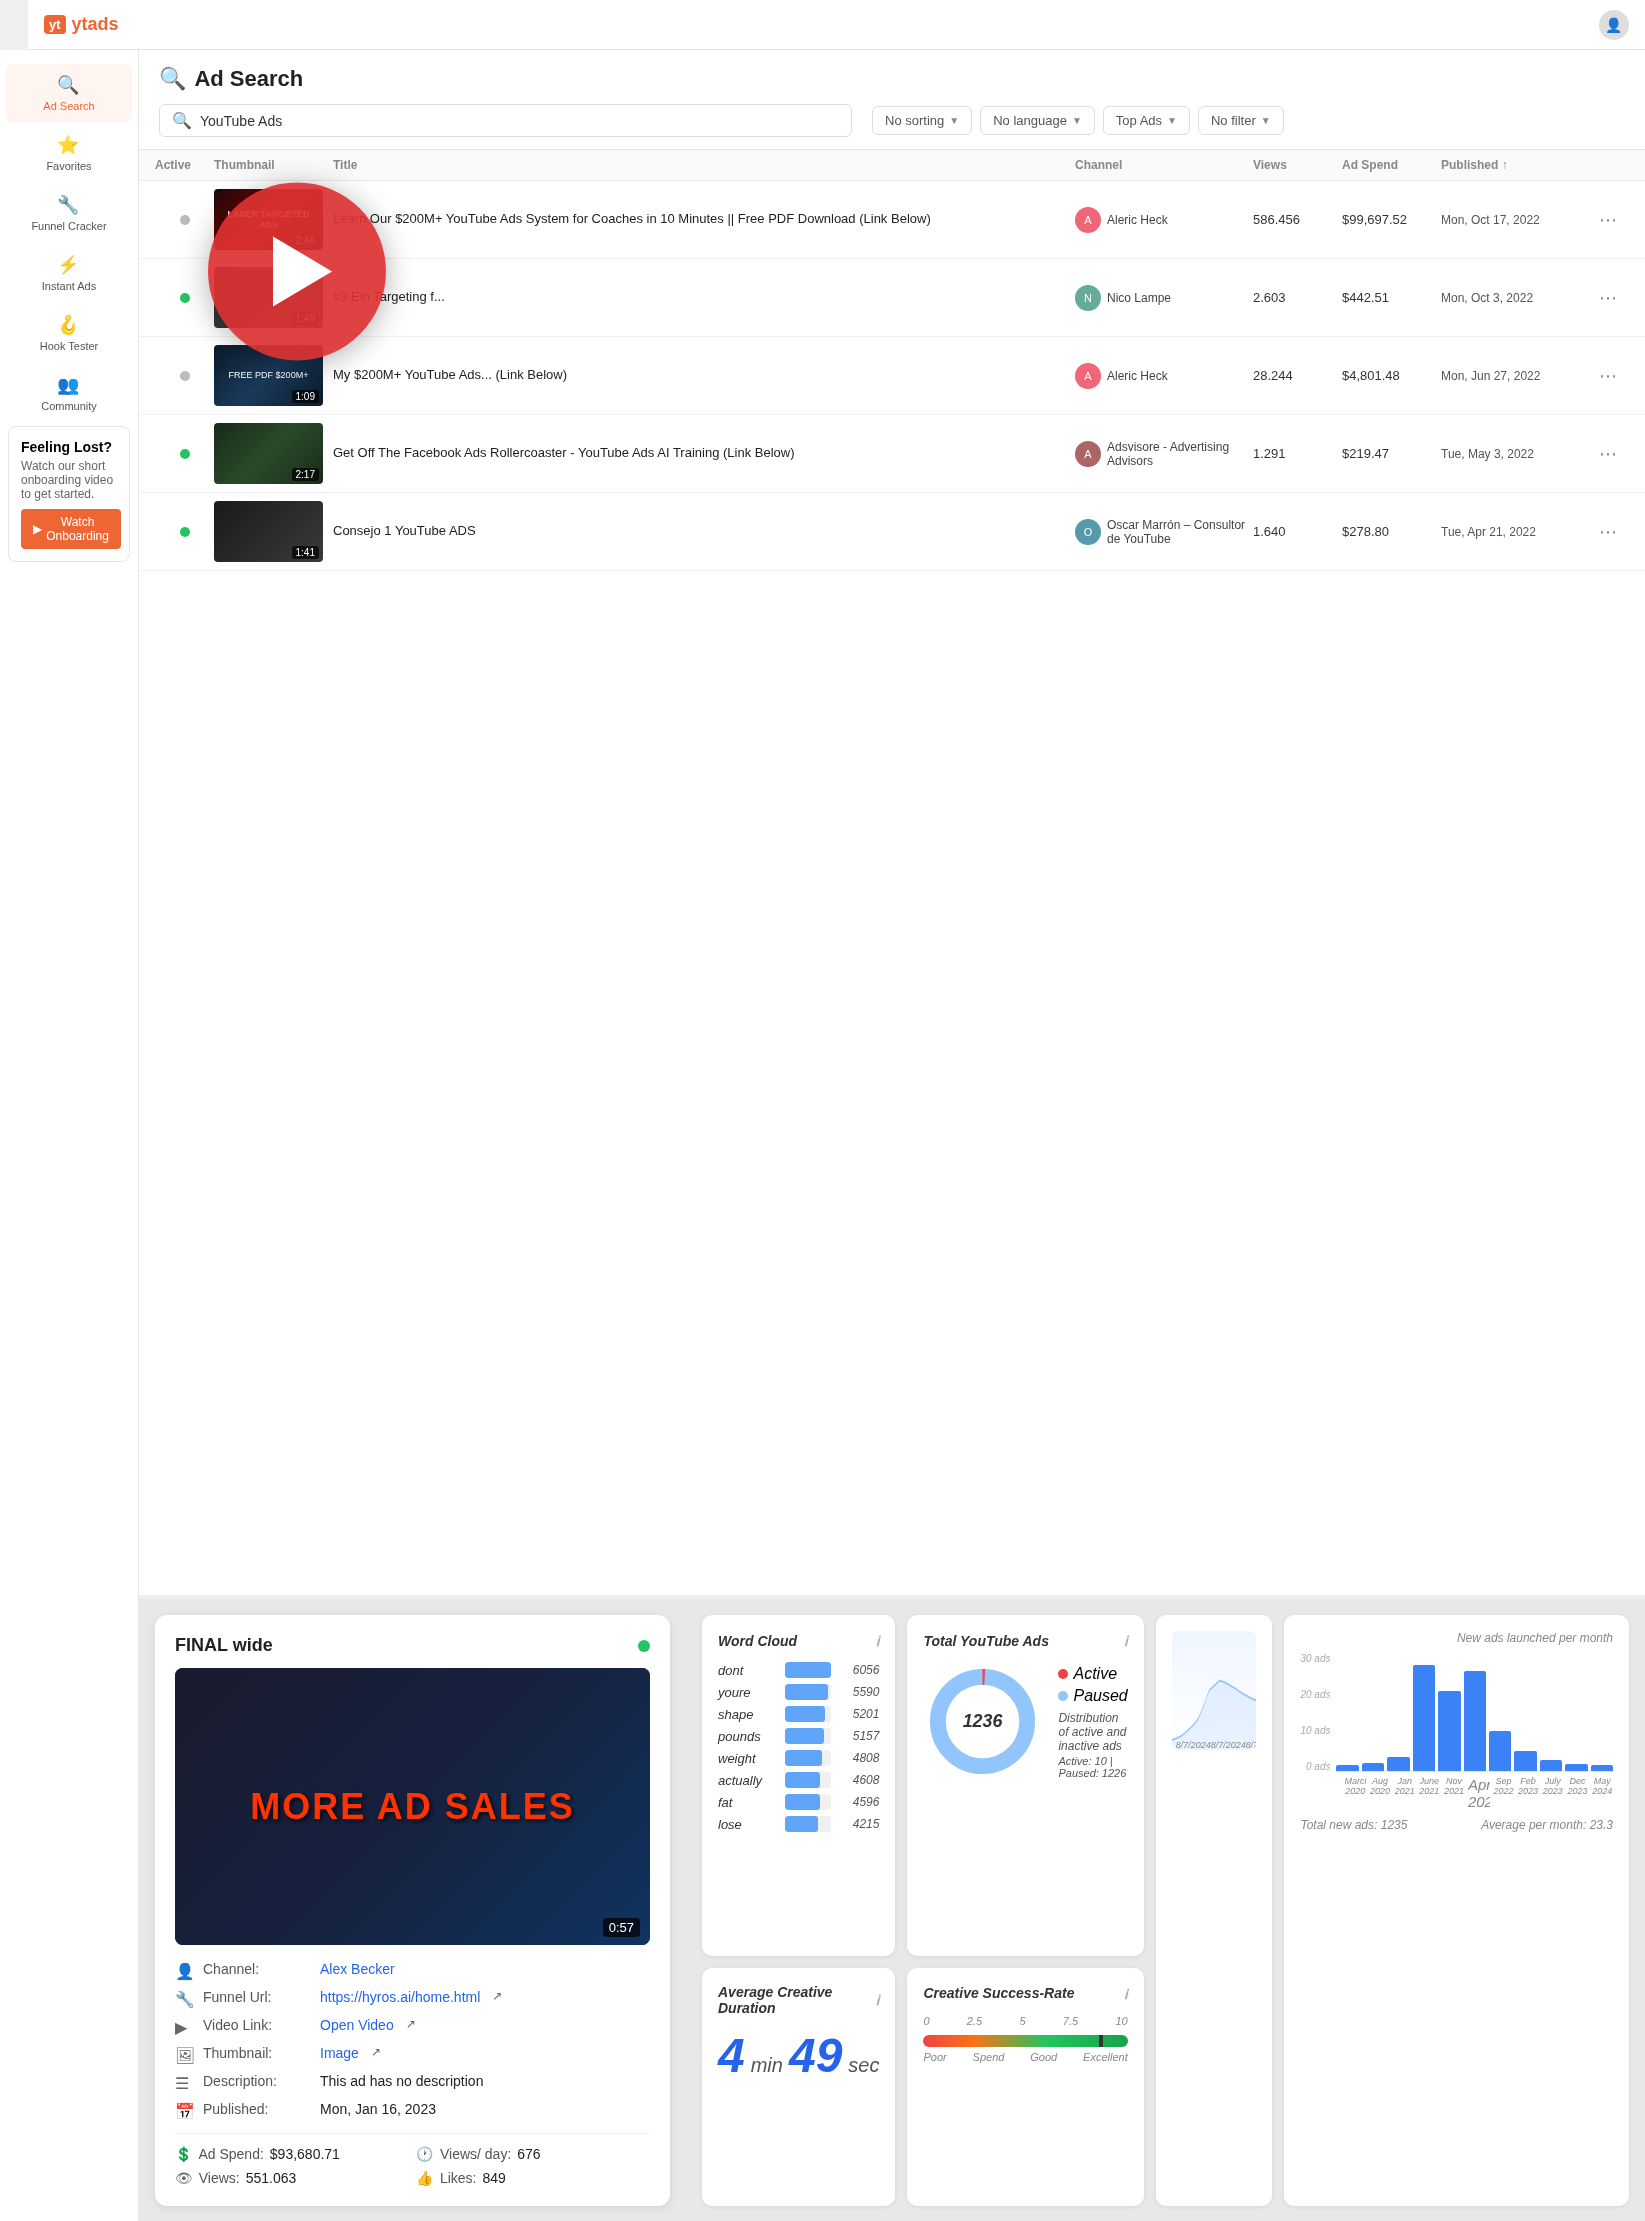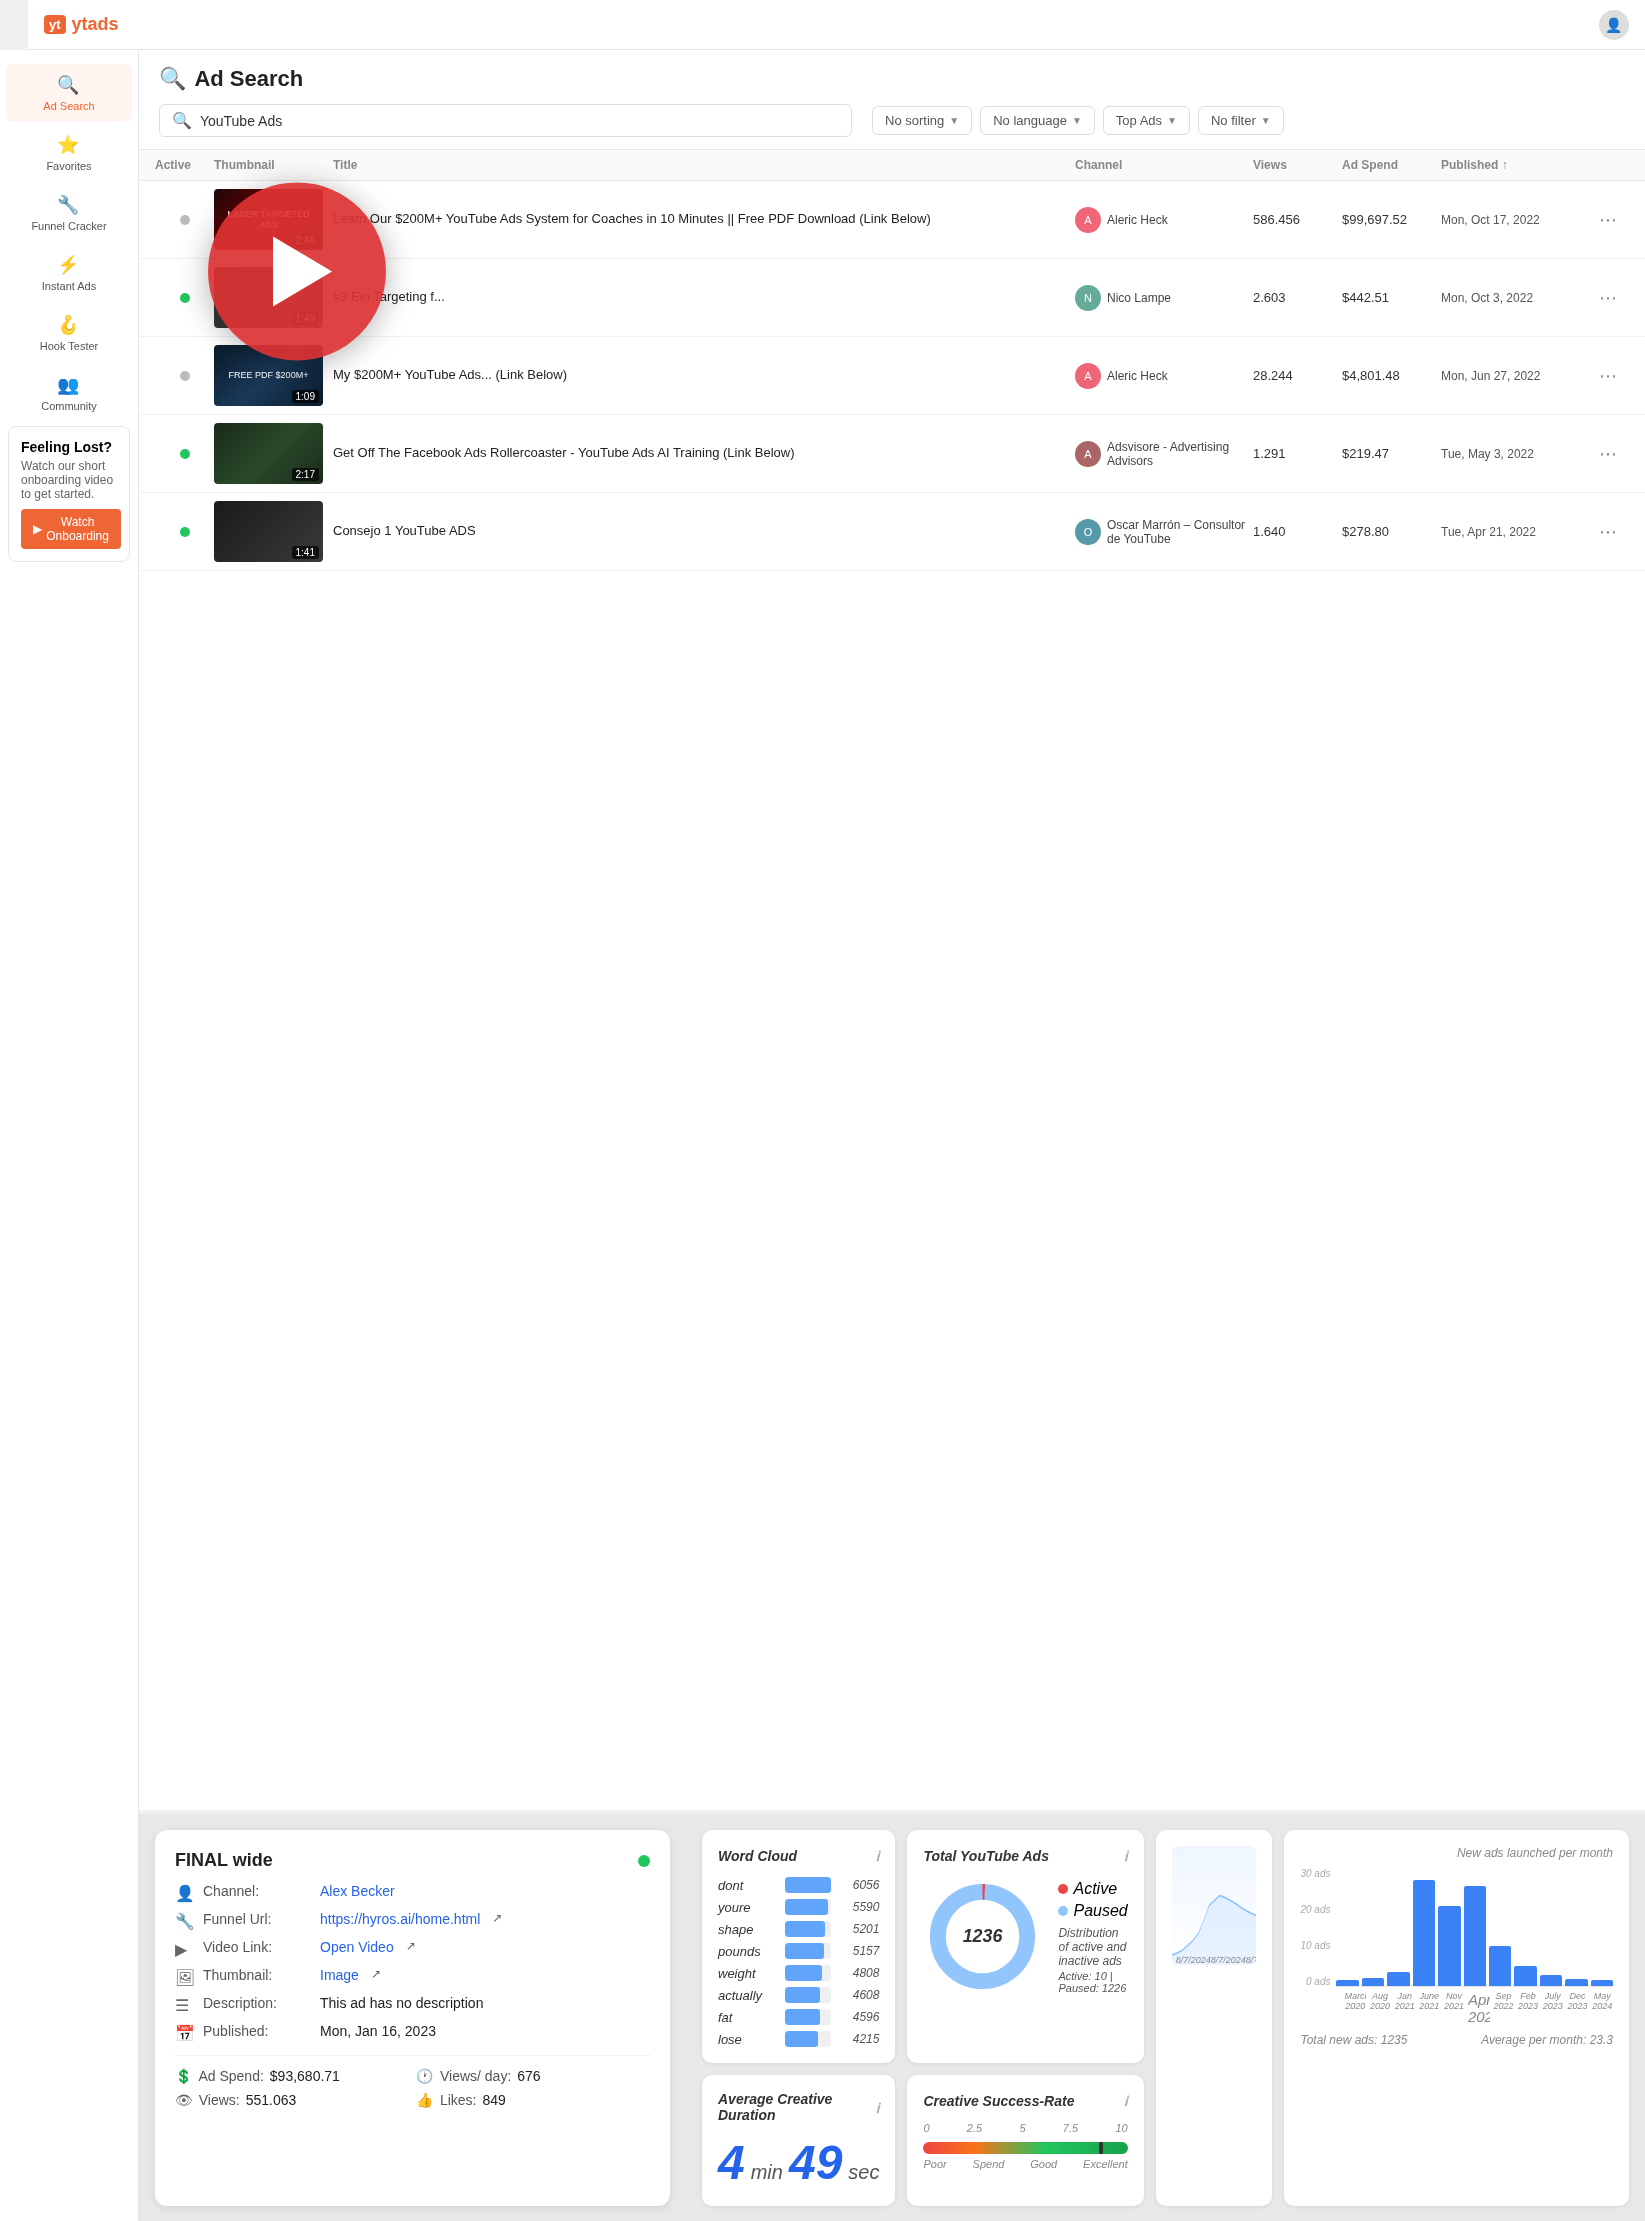--- a/index.html
+++ b/index.html
@@ -333,20 +333,25 @@
         </div>
     </div>
 
     <div class="bottom-section">
 
       <div class="detail-panel">
         <div class="detail-title">
           <span>FINAL wide</span>
           <div class="status-dot-green"></div>
         </div>
+        <div class="video-thumb">
+          <div class="video-thumb-bg"></div>
+          <div class="video-text-overlay">MORE AD SALES</div>
+          <div class="video-timer">0:57</div>
+        </div>
         <div class="detail-meta">
           <div class="meta-row">
             <span class="meta-icon">👤</span>
             <span class="meta-label">Channel:</span>
             <a class="meta-link">Alex Becker</a>
           </div>
           <div class="meta-row">
             <span class="meta-icon">🔧</span>
             <span class="meta-label">Funnel Url:</span>
             <a class="meta-link">https://hyros.ai/home.html</a>

